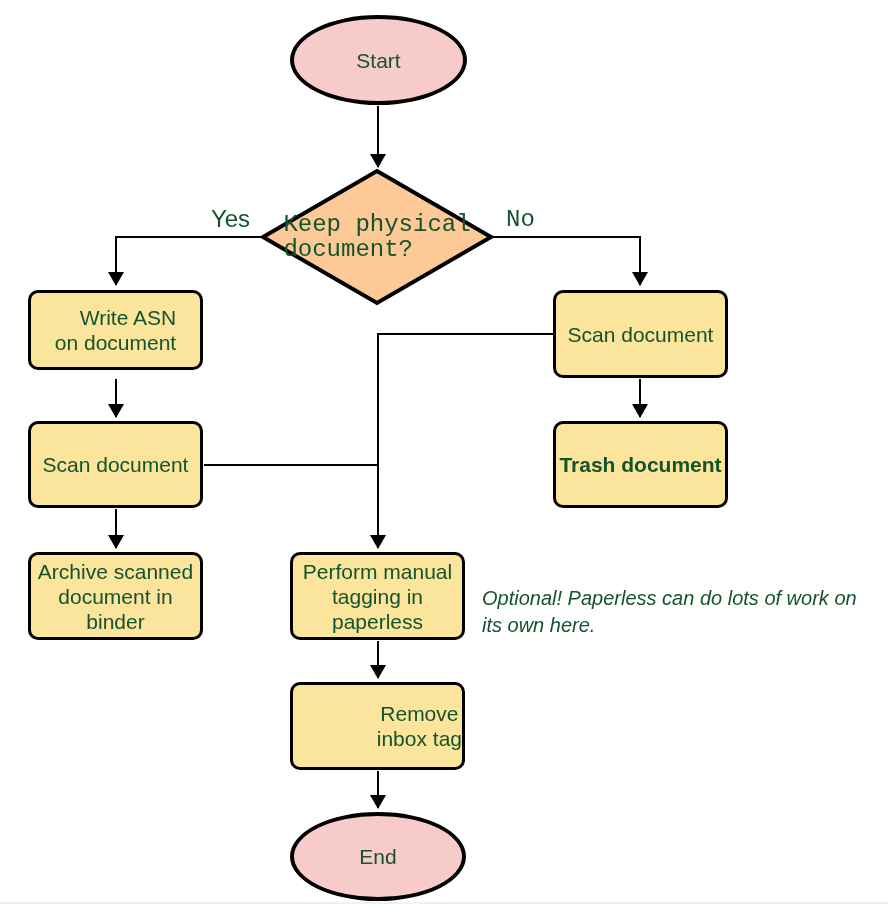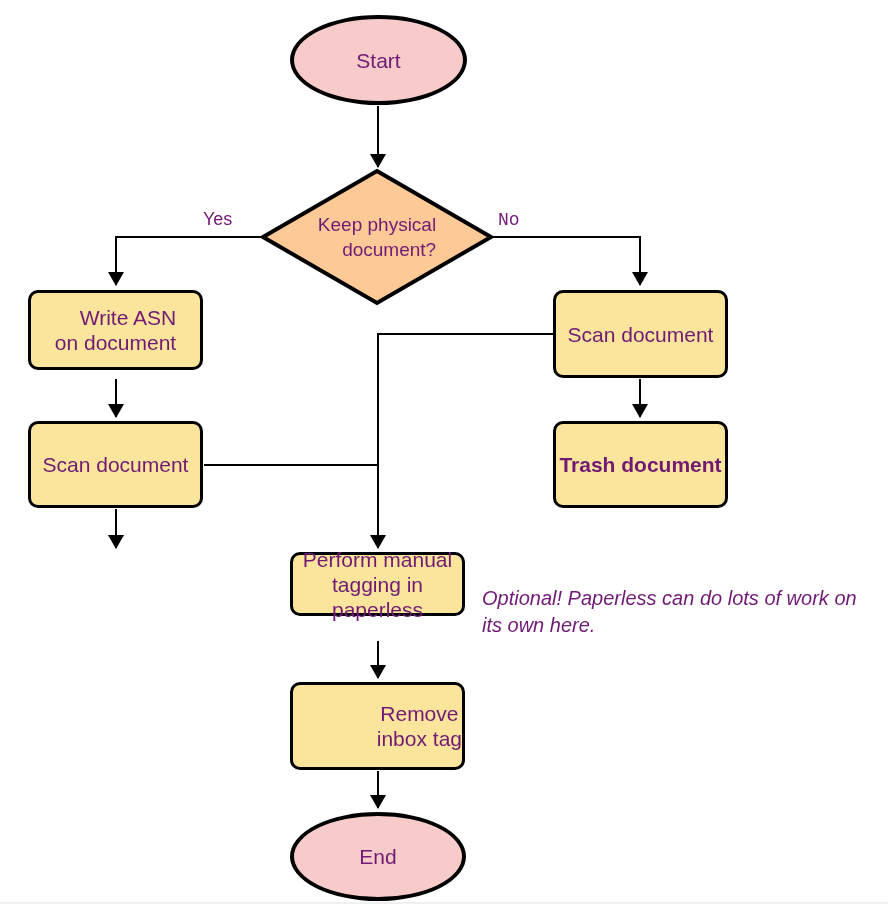--- a/index.html
+++ b/index.html
@@ -2,21 +2,21 @@
 <html><head>
 <meta charset="utf-8">
 <style>
   html, body { margin: 0; padding: 0; background: #ffffff; }
   .canvas {
     position: relative;
     width: 888px;
     height: 907px;
     background: #ffffff;
     font-family: "Liberation Sans", sans-serif;
-    color: #701a75;
+    color: #14532d;
     overflow: hidden;
   }
   svg.edges {
     position: absolute;
     left: 0; top: 0;
     width: 888px; height: 907px;
     z-index: 1;
   }
   .node {
     position: absolute;
@@ -39,31 +39,32 @@
     background: #f7cbc9;
     border: 4px solid #000000;
     border-radius: 50%;
   }
   .diamond-label {
     position: absolute;
     z-index: 2;
     display: flex;
     align-items: center;
     justify-content: center;
-    text-align: right;
-    font-size: 19px;
+    text-align: left;
+    font-size: 24px;
     line-height: 25px;
     white-space: pre-line;
+    font-family: Liberation Mono, monospace;
   }
   .edge-label {
     position: absolute;
     z-index: 2;
-    font-size: 18px;
+    font-size: 24px;
     line-height: 22px;
-    text-align: left;
+    text-align: center;
   }
   .annotation {
     position: absolute;
     z-index: 2;
     font-style: italic;
     font-size: 20px;
     line-height: 27px;
     white-space: pre-line;
   }
   .page-edge {
@@ -117,30 +118,35 @@
 
   <div class="node process" style="left:28px; top:290px; width:175px; height:80px;text-align:right;">
     <span>Write ASN
 on document</span>
   </div>
 
   <div class="node process" style="left:28px; top:421px; width:175px; height:87px;">
     <span>Scan document</span>
   </div>
 
+  <div class="node process" style="left:28px; top:552px; width:175px; height:88px;">
+    <span>Archive scanned
+document in
+binder</span>
+  </div>
 
   <div class="node process" style="left:553px; top:290px; width:175px; height:88px;">
     <span>Scan document</span>
   </div>
 
   <div class="node process" style="left:553px; top:421px; width:175px; height:87px;font-weight:bold;">
     <span>Trash document</span>
   </div>
 
-  <div class="node process" style="left:290px; top:552px; width:175px; height:64px;">
+  <div class="node process" style="left:290px; top:552px; width:175px; height:88px;">
     <span>Perform manual
 tagging in
 paperless</span>
   </div>
 
   <div class="annotation" style="left:482px; top:585px; width:410px;">Optional! Paperless can do lots of work on
 its own here.</div>
 
   <div class="node process" style="left:290px; top:682px; width:175px; height:88px;justify-content:flex-end;">
     <span>Remove

